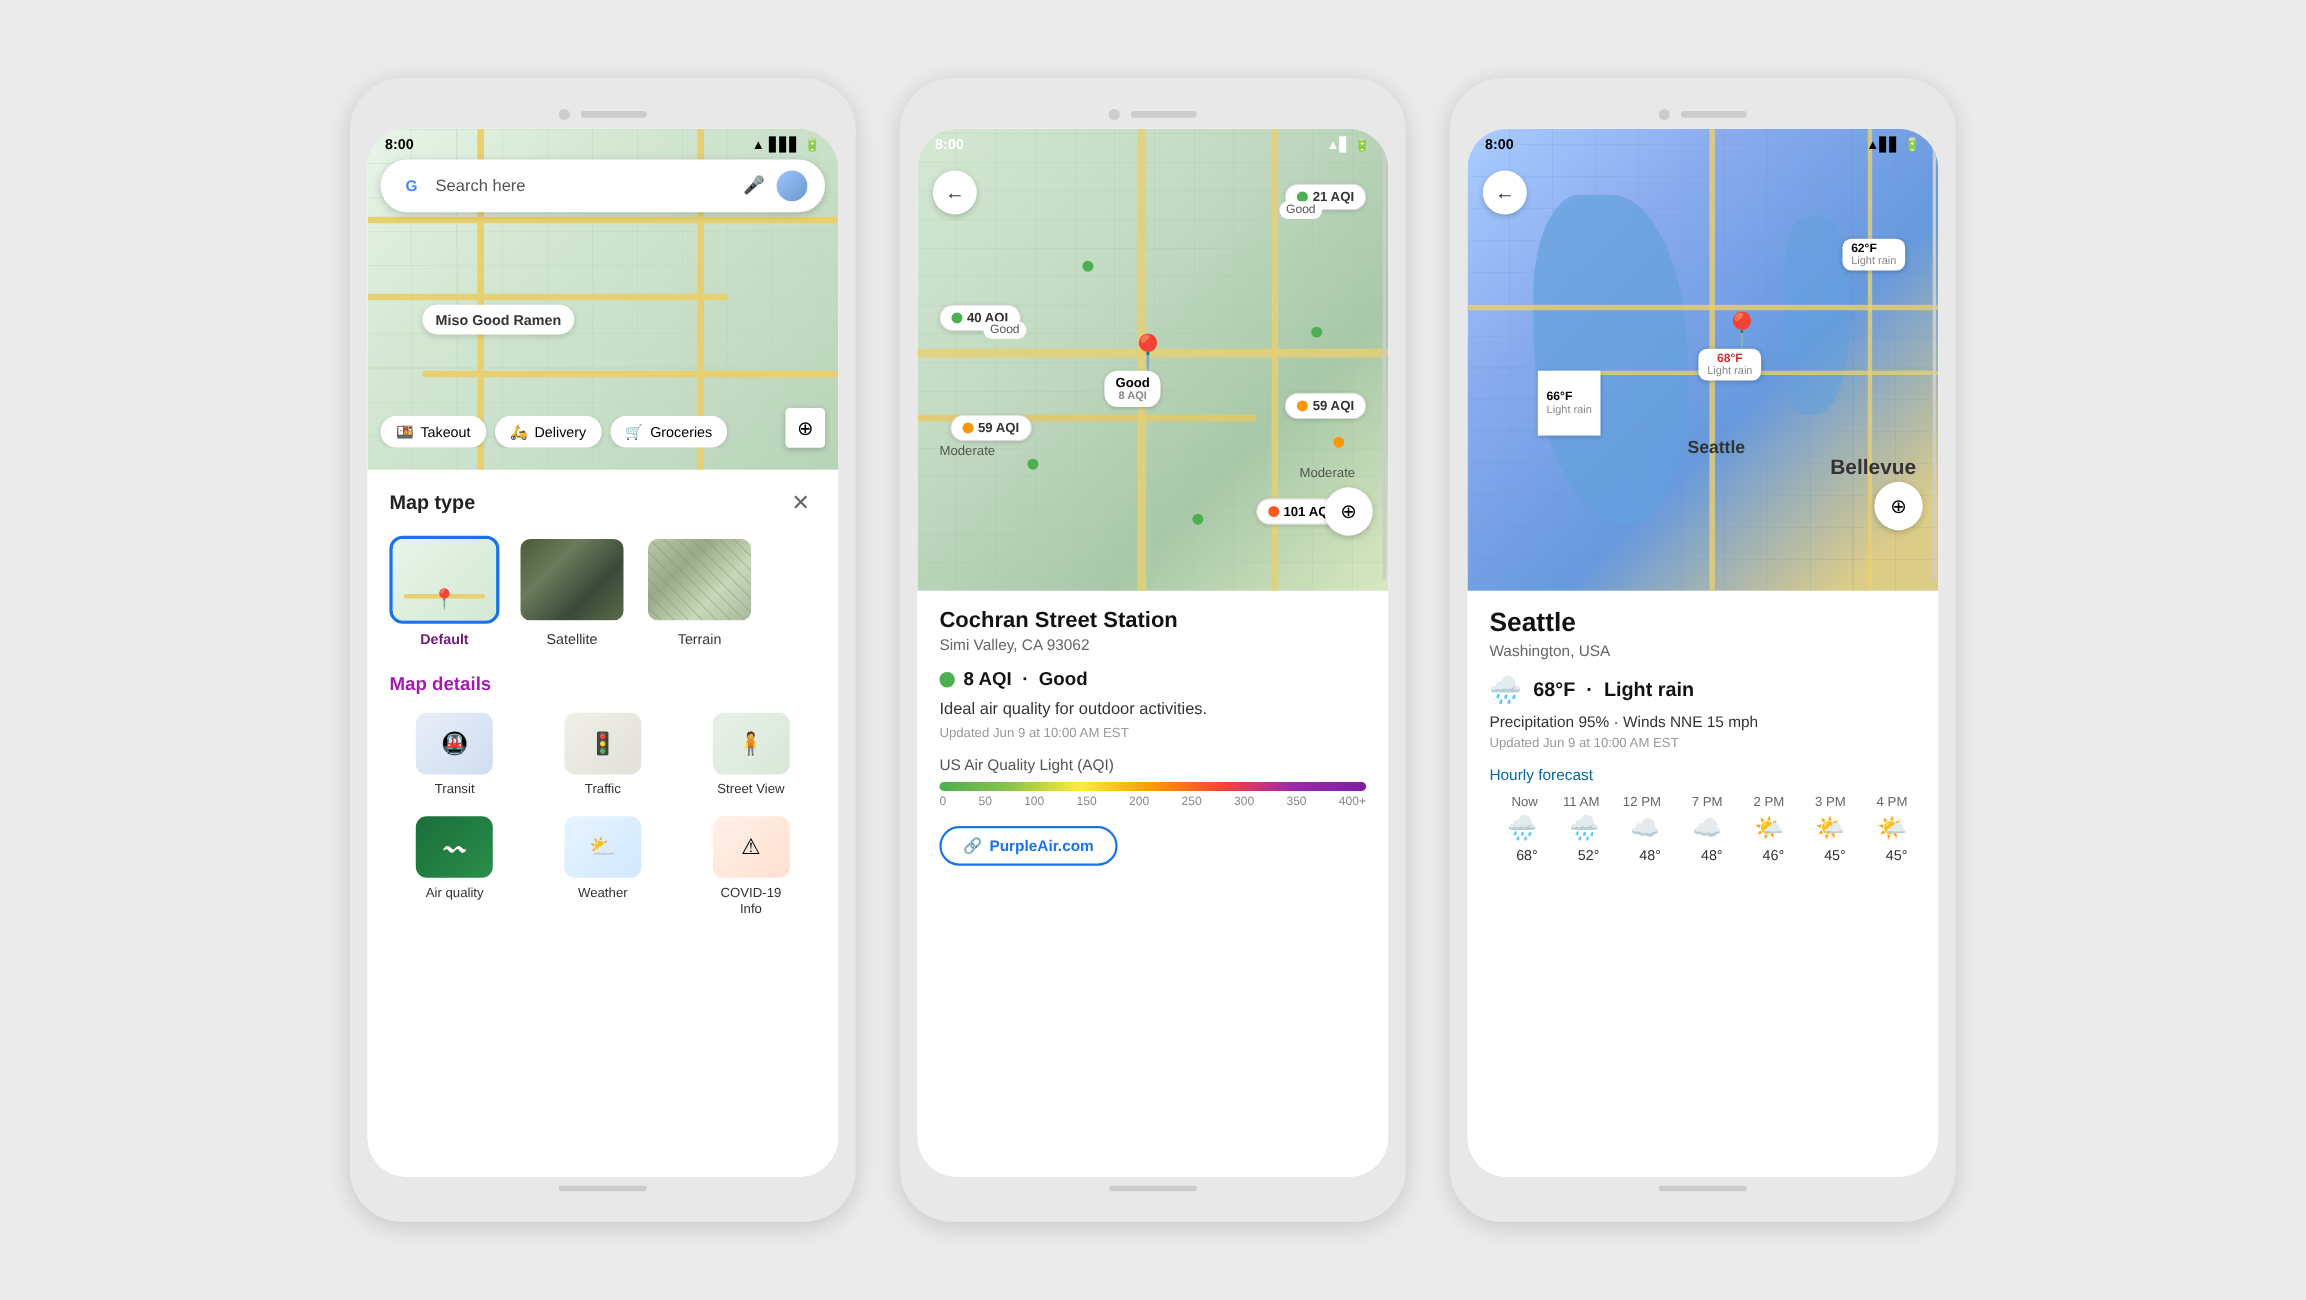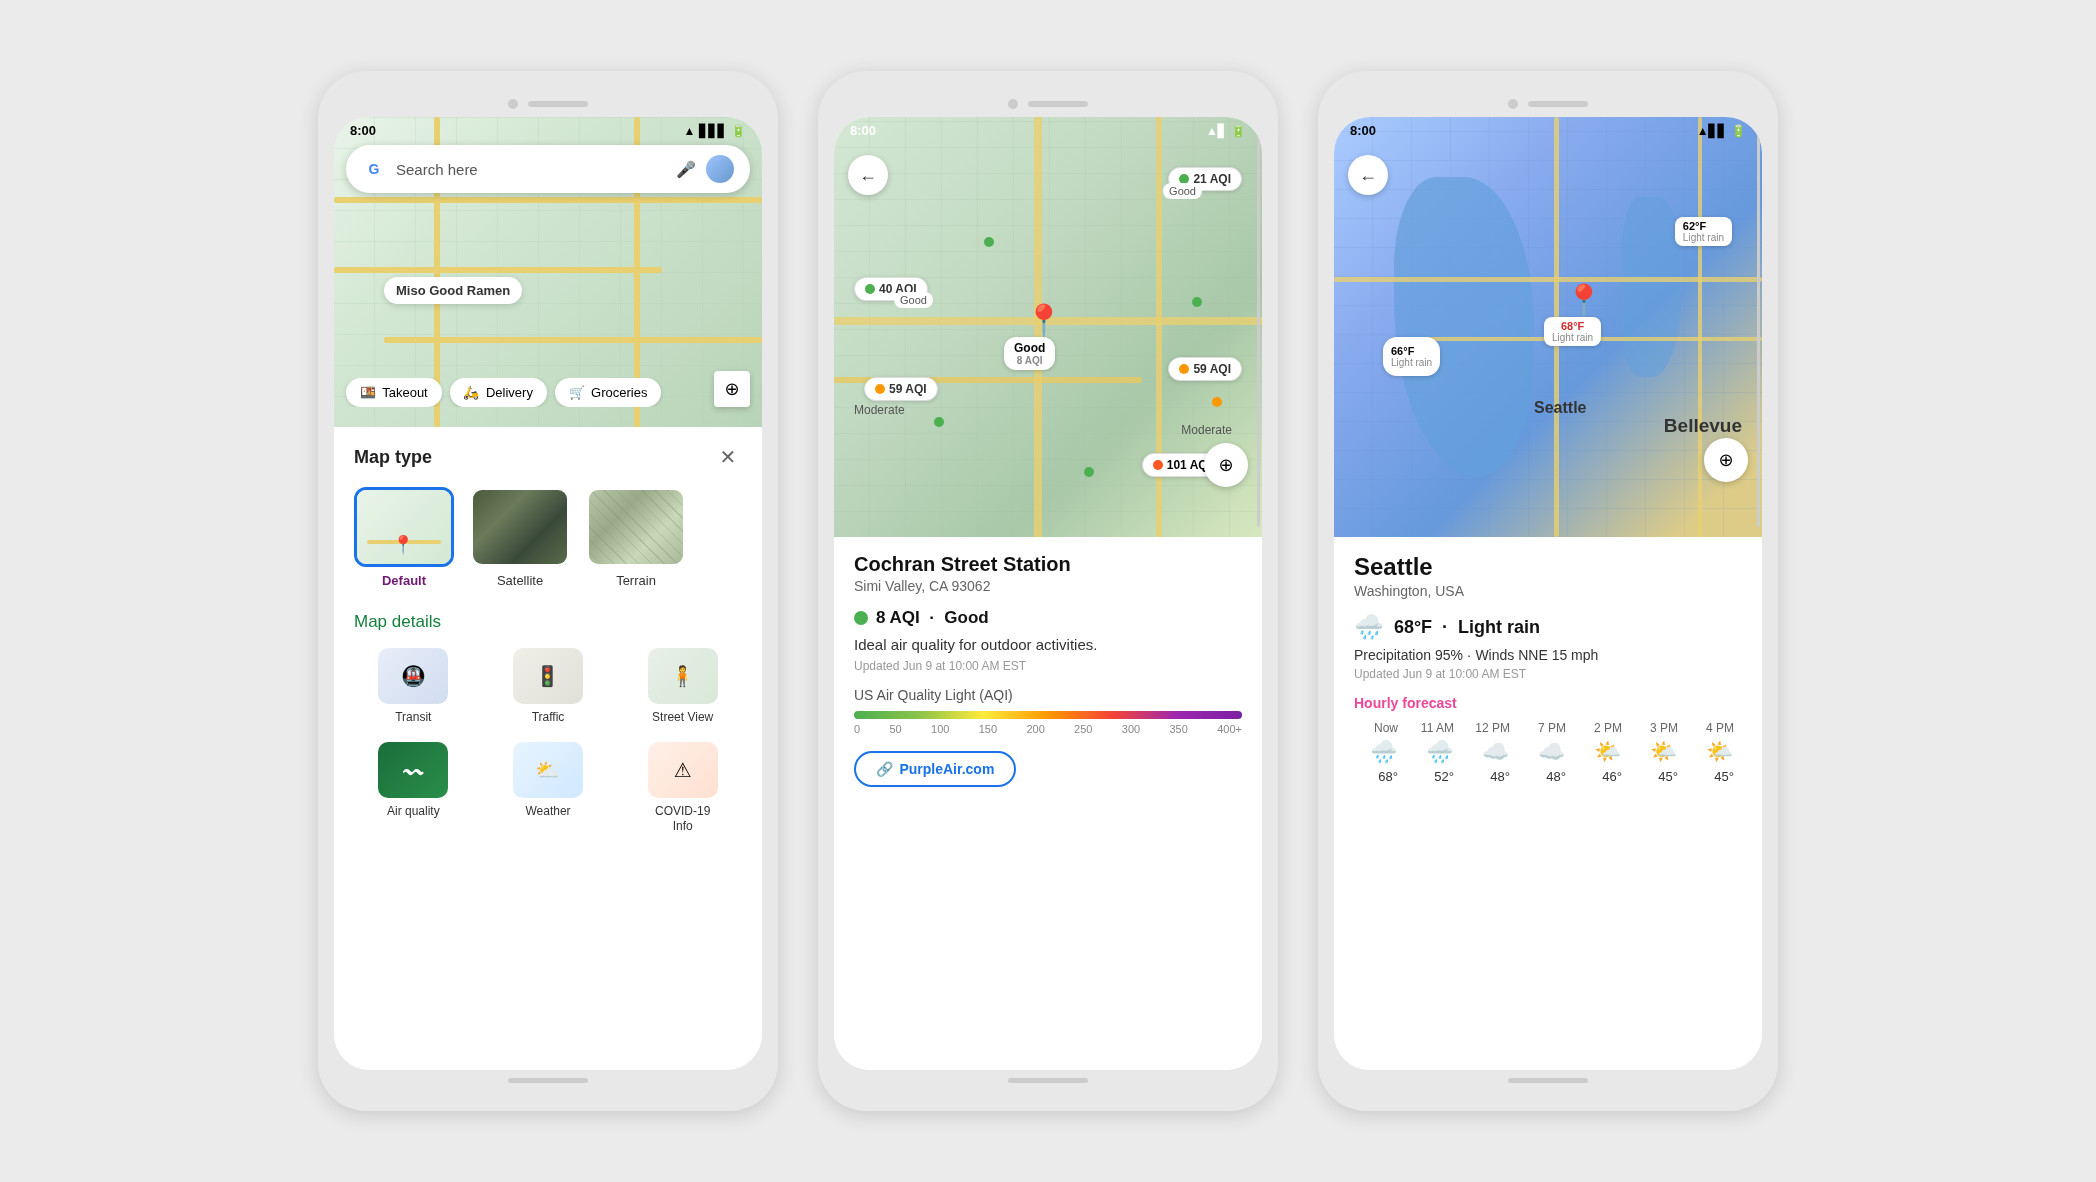--- a/index.html
+++ b/index.html
@@ -292,22 +292,22 @@
     }
     .thumb-satellite {
       background: linear-gradient(135deg, #4a5a3a, #6a7a5a, #3a4a3a, #5a6a4a);
     }
     .thumb-terrain {
       background: linear-gradient(135deg, #b8c8a8, #9aaa88, #c8d8b8, #a8b898);
     }
 
     .map-details-title {
       font-size: 17px;
-      font-weight: 400;
-      color: #15803d;
+      font-weight: 700;
+      color: #a21caf;
       margin-bottom: 16px;
     }
     .map-details-grid {
       display: grid;
       grid-template-columns: repeat(3, 1fr);
       gap: 16px;
     }
     .detail-item {
       display: flex;
       flex-direction: column;
@@ -558,22 +558,22 @@
       color: #333;
       margin-bottom: 4px;
     }
     .weather-updated {
       font-size: 12px;
       color: #999;
       margin-bottom: 14px;
     }
     .hourly-title {
       font-size: 14px;
-      color: #ec4899;
-      font-weight: 700;
+      color: #0369a1;
+      font-weight: 400;
       margin-bottom: 10px;
     }
     .hourly-forecast {
       display: flex;
       gap: 12px;
       overflow-x: auto;
     }
     .hourly-item {
       display: flex;
       flex-direction: column;
@@ -915,21 +915,21 @@
 
           <div class="back-btn">
             <span>←</span>
           </div>
 
           <div style="position:absolute;top:100px;right:30px;background:white;border-radius:8px;padding:3px 8px;font-size:11px;font-weight:600;box-shadow:0 1px 4px rgba(0,0,0,0.2);">
             <div>62°F</div>
             <div style="color:#888;font-size:10px;font-weight:400;">Light rain</div>
           </div>
 
-          <div style="position:absolute;top:220px;left:49px;background:white;border-radius:14px;padding:8px 8px;font-size:11px;font-weight:600;box-shadow:0 1px 4px rgba(0,0,0,0.2);">
+          <div style="position:absolute;top:220px;left:64px;background:white;border-radius:0;padding:18px 8px;font-size:11px;font-weight:600;box-shadow:0 1px 4px rgba(0,0,0,0.2);">
             <div>66°F</div>
             <div style="color:#888;font-size:10px;font-weight:400;">Light rain</div>
           </div>
 
           <div class="map-pin-red" style="top:165px;left:230px;">📍</div>
           <div style="position:absolute;top:200px;left:210px;background:white;border-radius:8px;padding:3px 8px;font-size:11px;font-weight:700;box-shadow:0 1px 4px rgba(0,0,0,0.2);text-align:center;">
             <div style="color:#d32f2f;">68°F</div>
             <div style="color:#888;font-size:10px;font-weight:400;">Light rain</div>
           </div>
 

